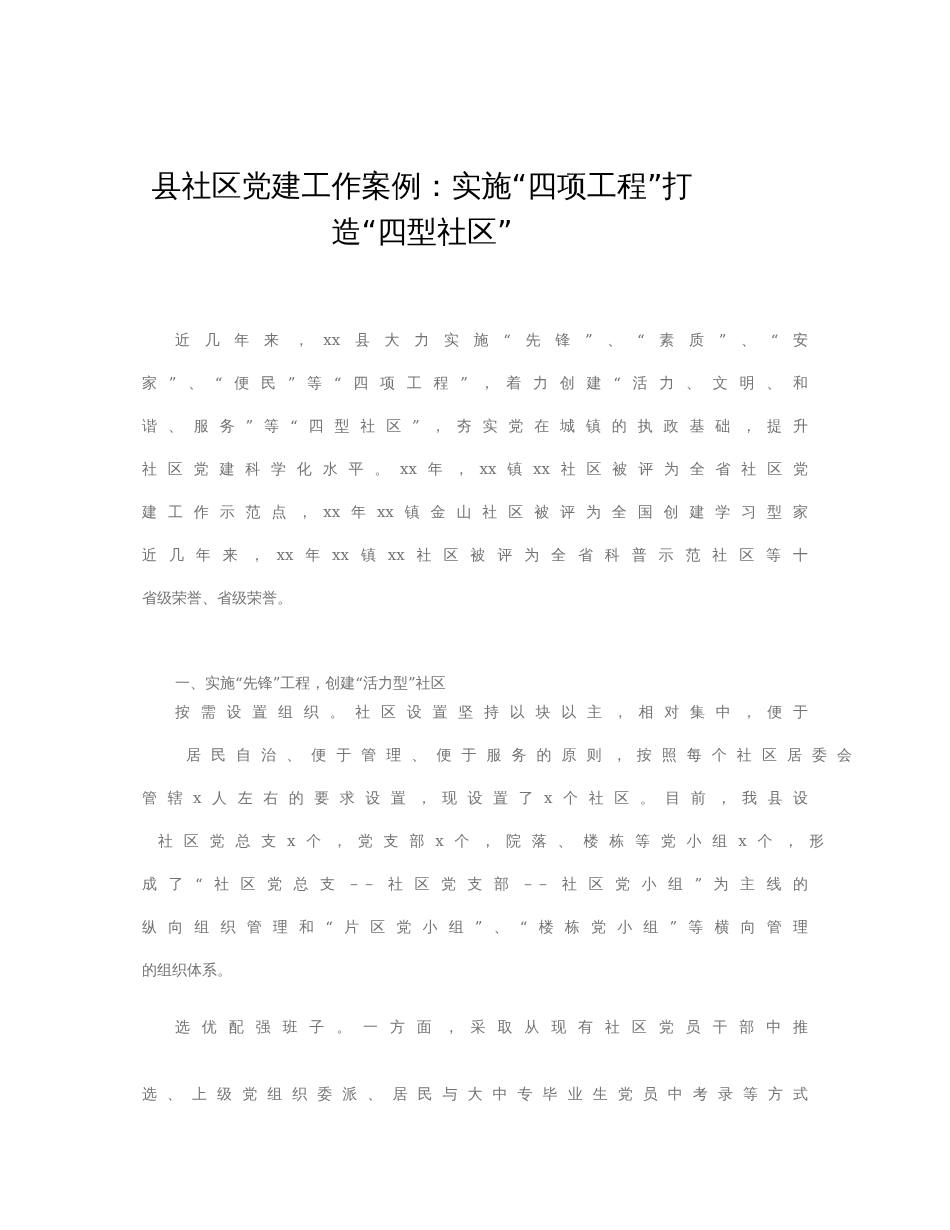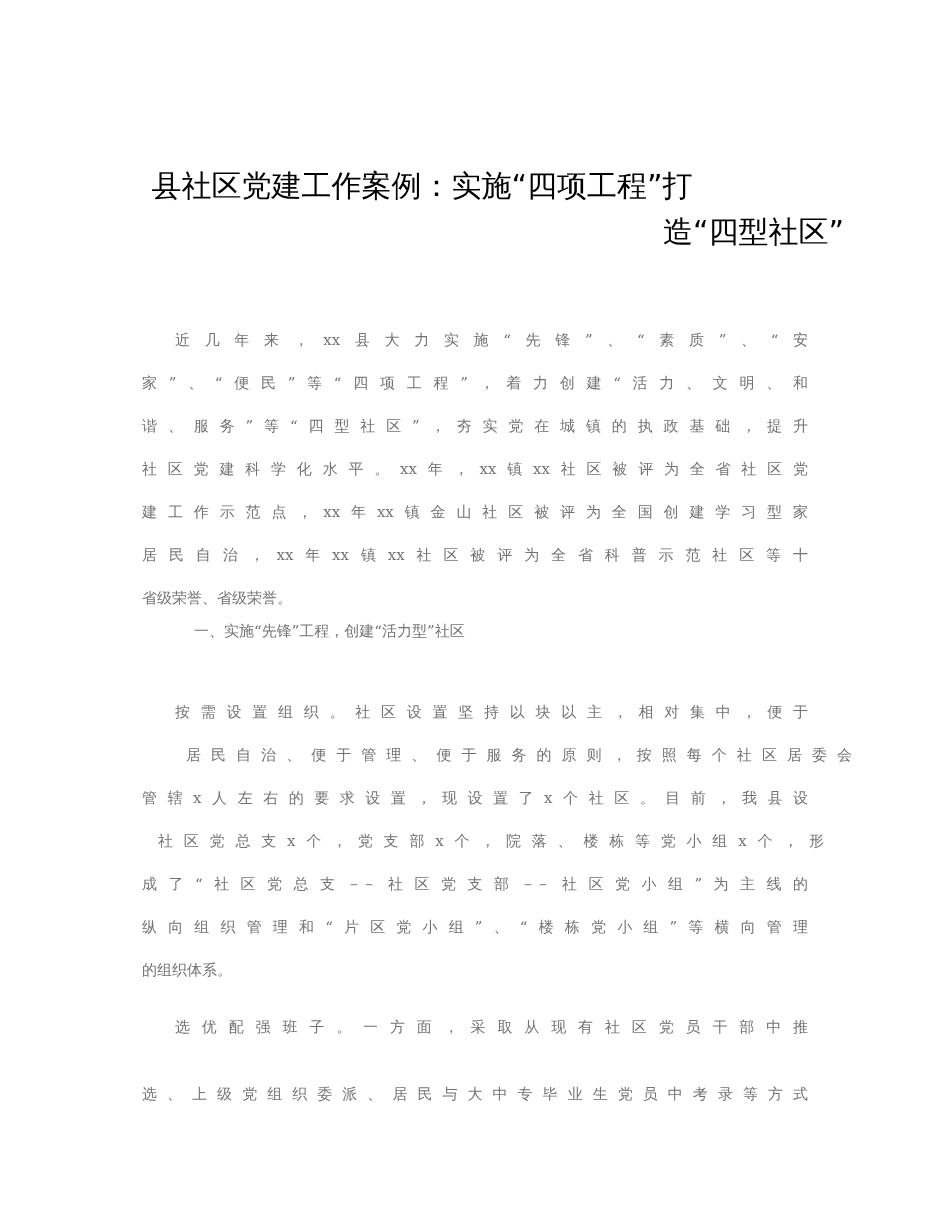--- a/index.html
+++ b/index.html
@@ -12,34 +12,34 @@
           line-height: 30px; white-space: nowrap; text-align: justify;
           text-align-last: justify; color: #737373; }
   .line.indent { left: 175px; width: 633px; }
   .line.last { text-align-last: left; }
 </style>
 </head>
 <body>
 
 <div>
   <div class="title-line" style="top:166px;">县社区党建工作案例：实施“四项工程”打</div>
-  <div class="title-line" style="top:212px;text-align:right;">造“四型社区”</div>
+  <div class="title-line" style="top:212px;">造“四型社区”</div>
 
   <div>
     <div class="line indent" style="top:325px;">近几年来，xx县大力实施“先锋”、“素质”、“安</div>
     <div class="line" style="top:368px;">家”、“便民”等“四项工程”，着力创建“活力、文明、和</div>
     <div class="line" style="top:411px;">谐、服务”等“四型社区”，夯实党在城镇的执政基础，提升</div>
     <div class="line" style="top:454px;">社区党建科学化水平。xx年，xx镇xx社区被评为全省社区党</div>
     <div class="line" style="top:497px;">建工作示范点，xx年xx镇金山社区被评为全国创建学习型家</div>
-    <div class="line" style="top:540px;">居民自治，xx年xx镇xx社区被评为全省科普示范社区等十</div>
+    <div class="line" style="top:540px;">近几年来，xx年xx镇xx社区被评为全省科普示范社区等十</div>
     <div class="line last" style="top:583px;">省级荣誉、省级荣誉。</div>
   </div>
 
   <div>
-    <div class="line indent last" style="top:616px;margin-left:19px;">一、实施“先锋”工程，创建“活力型”社区</div>
+    <div class="line indent last" style="top:668px;">一、实施“先锋”工程，创建“活力型”社区</div>
   </div>
 
   <div>
     <div class="line indent" style="top:697px;">按需设置组织。社区设置坚持以块以主，相对集中，便于</div>
     <div class="line" style="top:740px;margin-left:44px;">居民自治、便于管理、便于服务的原则，按照每个社区居委会</div>
     <div class="line" style="top:783px;">管辖x人左右的要求设置，现设置了x个社区。目前，我县设</div>
     <div class="line" style="top:826px;margin-left:16px;">社区党总支x个，党支部x个，院落、楼栋等党小组x个，形</div>
     <div class="line" style="top:869px;">成了“社区党总支－－社区党支部－－社区党小组”为主线的</div>
     <div class="line" style="top:912px;">纵向组织管理和“片区党小组”、“楼栋党小组”等横向管理</div>
     <div class="line last" style="top:955px;">的组织体系。</div>

